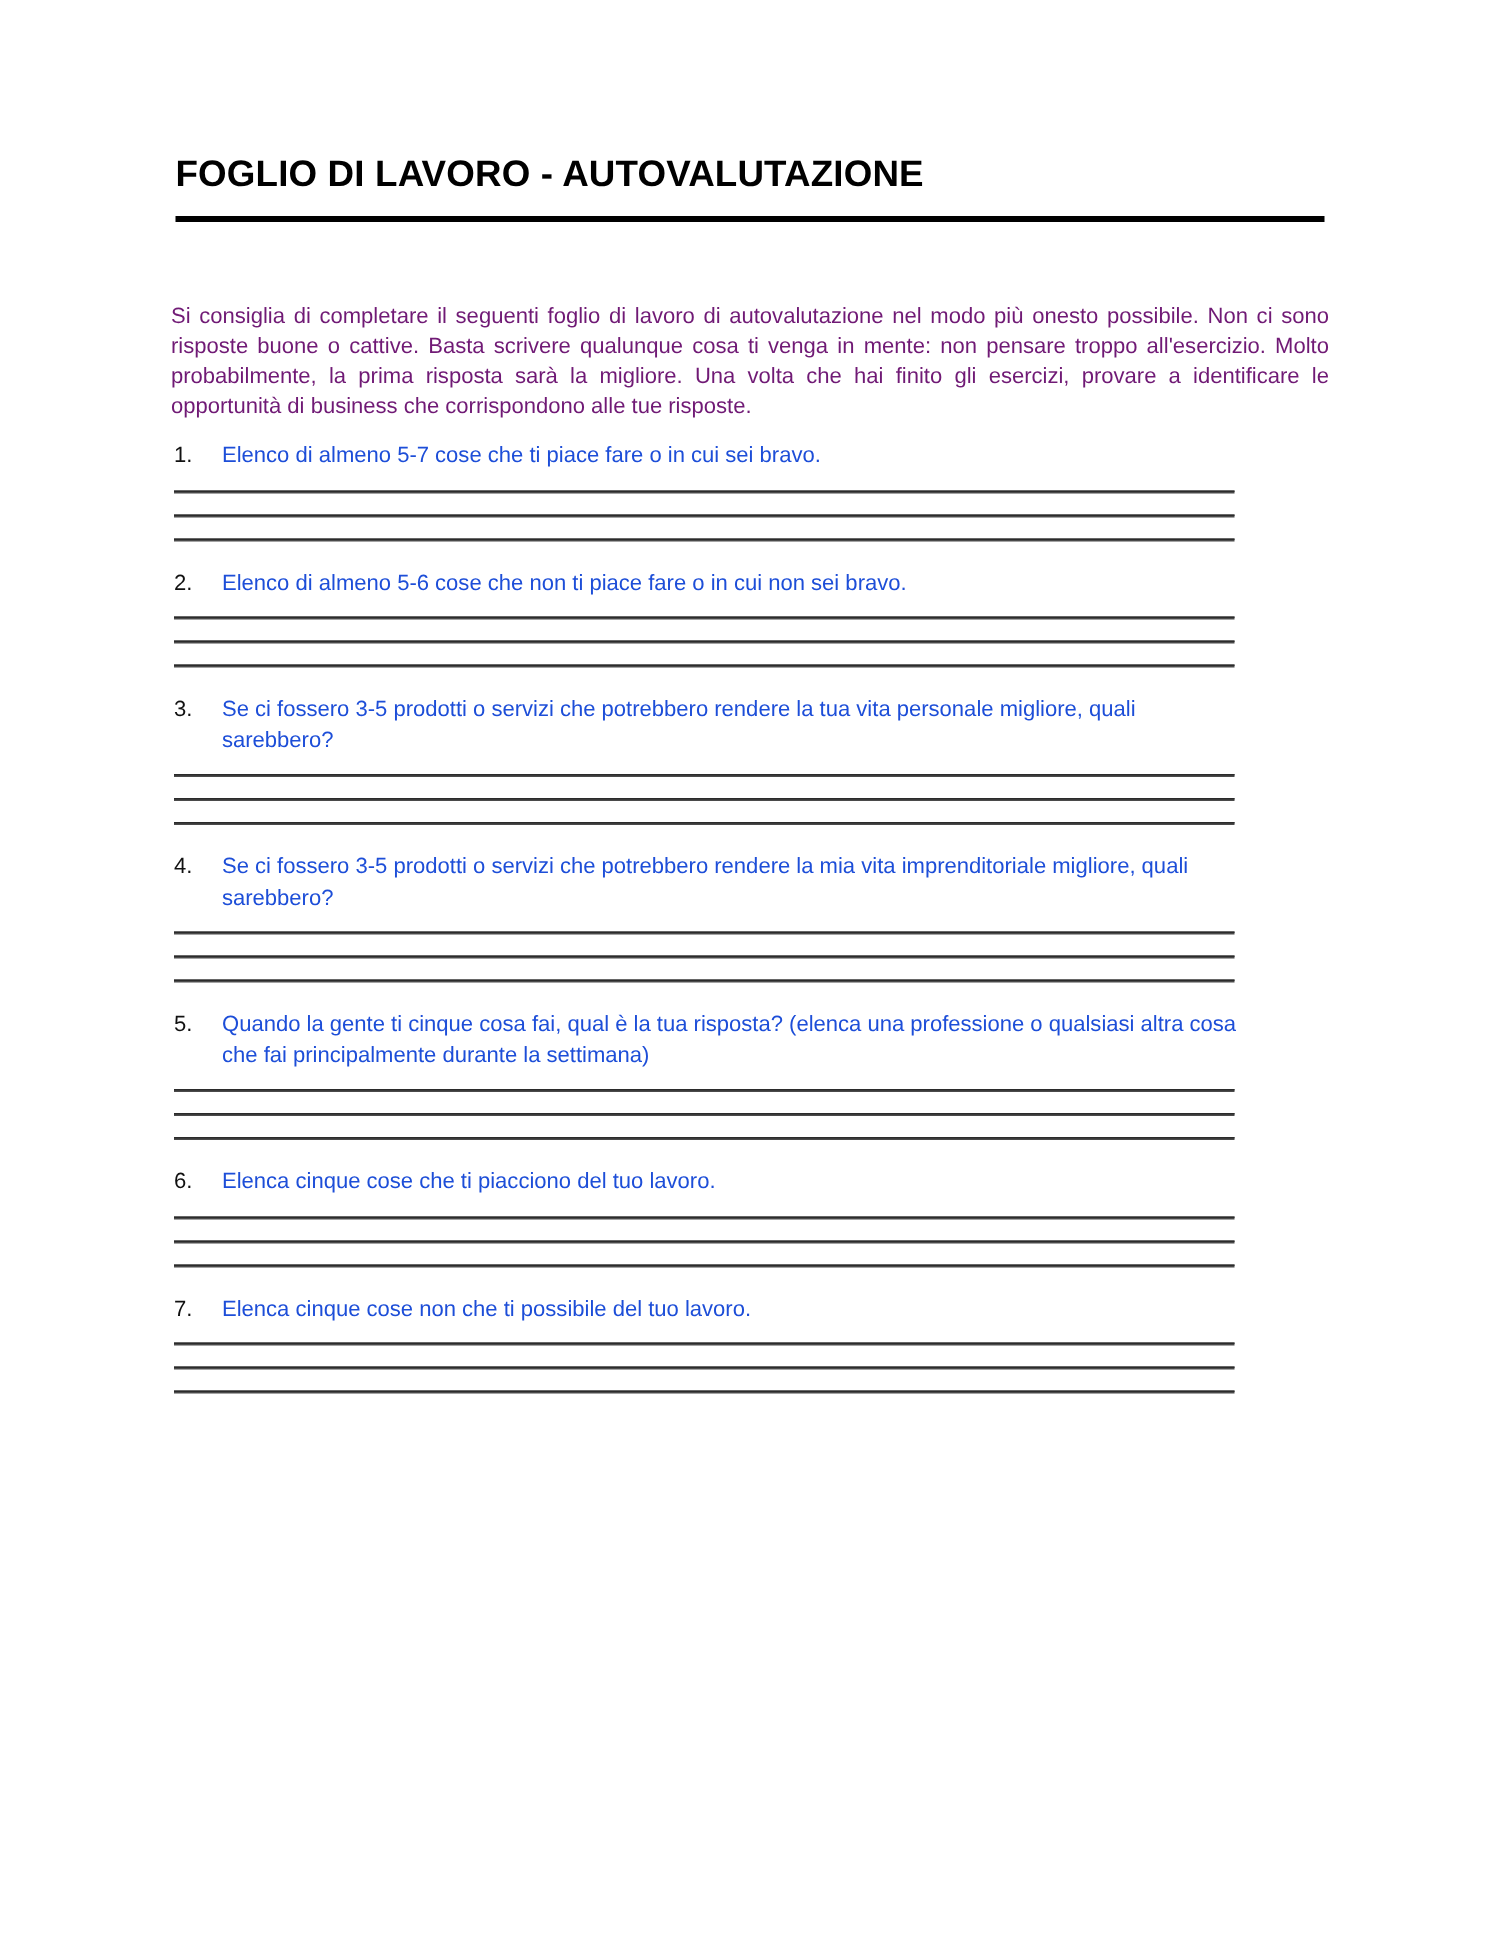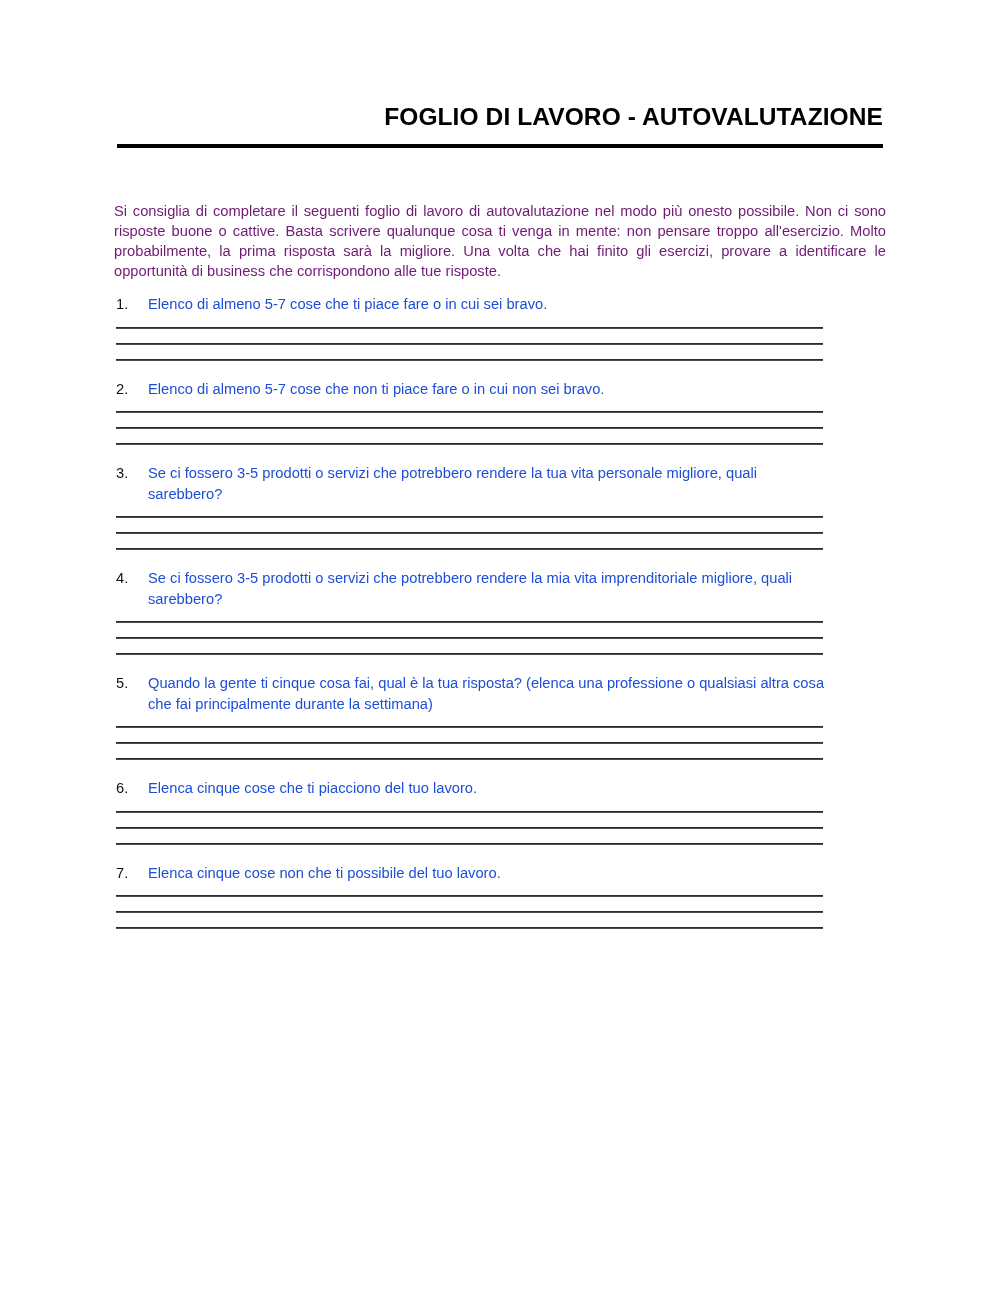--- a/index.html
+++ b/index.html
@@ -26,21 +26,21 @@
   
   .title-block {
     position: absolute;
     left: 117px;
     top: 103px;
     width: 766px;
   }
   .doc-title {
     font-size: 24.5px;
     font-weight: bold;
-    text-align: right;
+    text-align: left;
     letter-spacing: 0.1px;
     line-height: 1.15;
     margin: 0;
     color: #000000;
   }
   .title-rule {
     margin-top: 13px;
     width: 766px;
     height: 4px;
     background: #000000;
@@ -129,21 +129,21 @@
         </div>
         <div class="answer-lines">
           <div class="answer-line"></div>
           <div class="answer-line"></div>
           <div class="answer-line"></div>
         </div>
       </div>
       <div class="question-item">
         <div class="q-head">
           <span class="q-number">2.</span>
-          <span class="q-text">Elenco di almeno 5-7 cose che non ti piace fare o in cui non sei bravo.</span>
+          <span class="q-text">Elenco di almeno 5-6 cose che non ti piace fare o in cui non sei bravo.</span>
         </div>
         <div class="answer-lines">
           <div class="answer-line"></div>
           <div class="answer-line"></div>
           <div class="answer-line"></div>
         </div>
       </div>
       <div class="question-item">
         <div class="q-head">
           <span class="q-number">3.</span>

